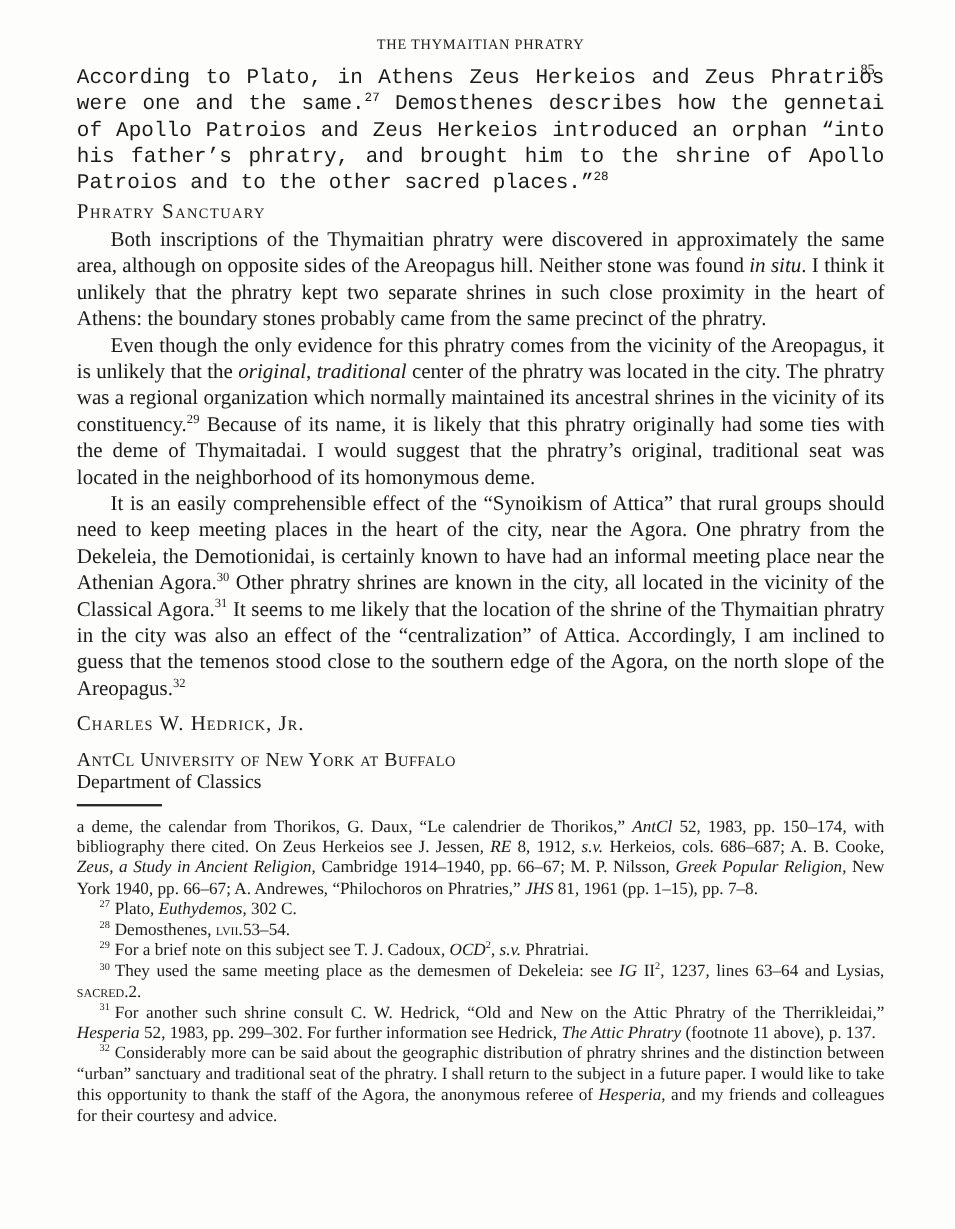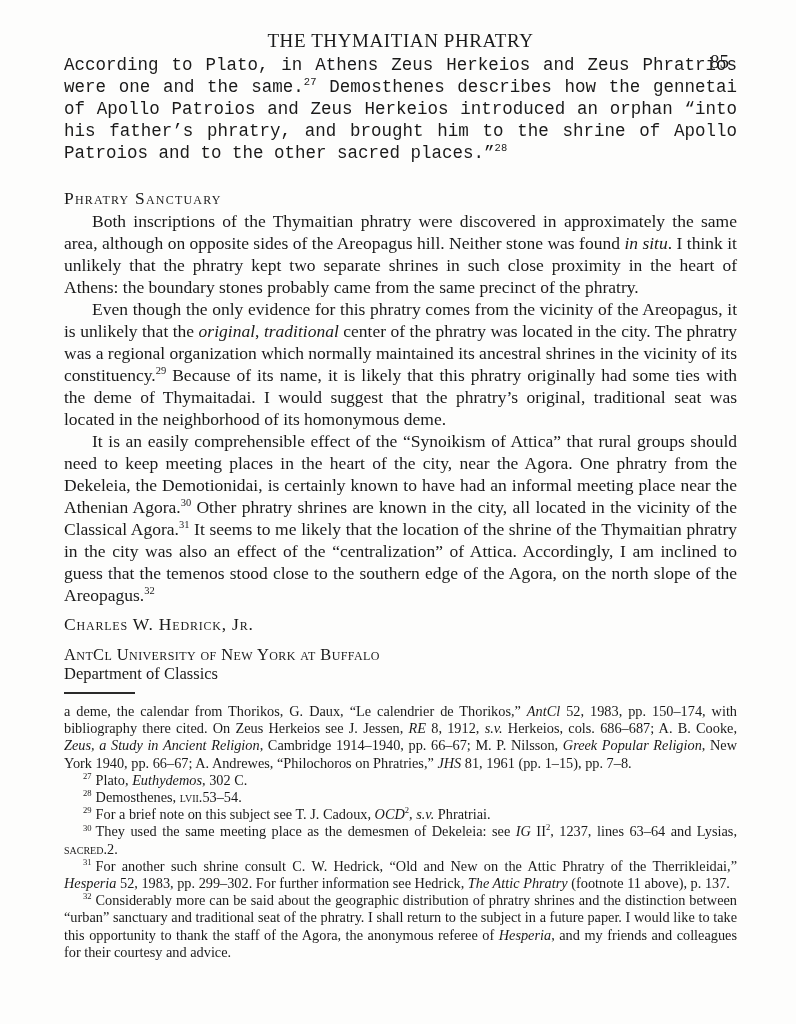--- a/index.html
+++ b/index.html
@@ -12,21 +12,21 @@
     background: #fdfdfc;
     color: #1a1a1a;
     font-family: "Liberation Serif", "DejaVu Serif", serif;
     padding: 30px 59px 0 64px;
     overflow: hidden;
   }
   
   .running-header {
     position: relative;
     height: 20px;
-    font-size: 19px;
+    font-size: 12px;
     letter-spacing: 0.6px;
   }
   .head-title {
     display: block;
     text-align: center;
     width: 100%;
   }
   .page-num {
     position: absolute;
     right: 8px;
@@ -44,21 +44,20 @@
   .first-para { margin-top: 4px; font-family: Liberation Mono, monospace; }
   .indent { text-indent: 28px; }
   sup {
     font-size: 0.6em;
     line-height: 0;
     vertical-align: super;
     letter-spacing: 0;
   }
   .sc { font-variant: small-caps; }
   .section-heading {
-    margin-top: 22px;
     font-size: 17.5px;
     font-weight: normal;
     font-variant: small-caps;
     letter-spacing: 1.2px;
     line-height: 24px;
   }
   .signature {
     margin-top: 7px;
     font-size: 17.5px;
     text-align: left;

